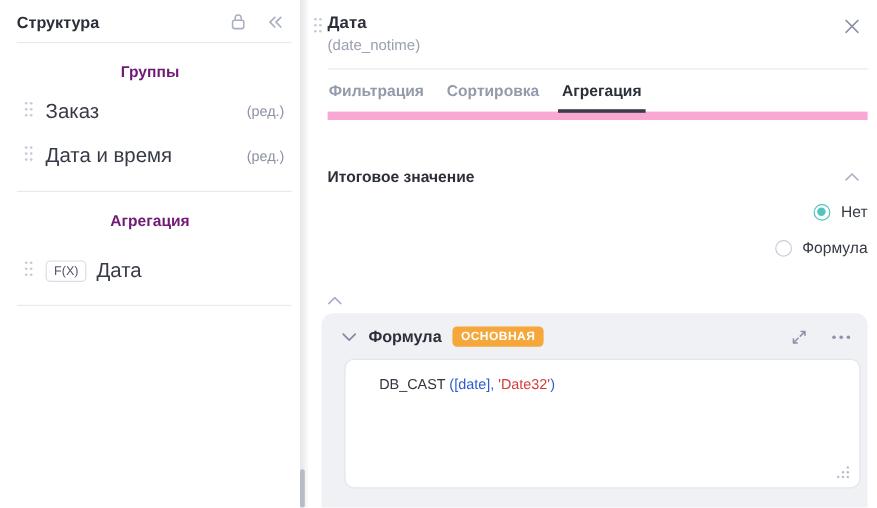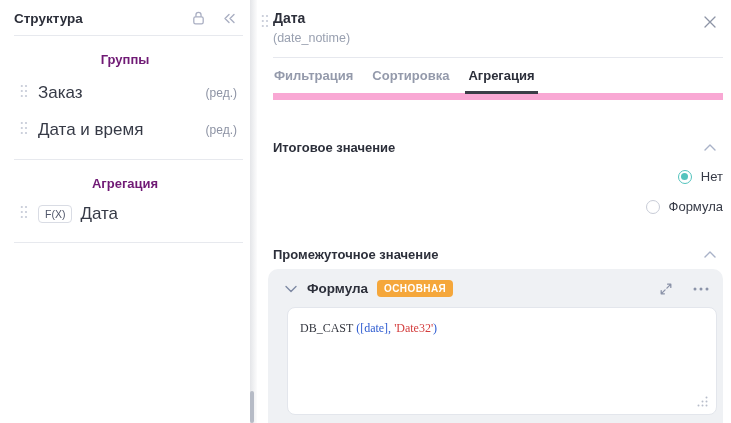--- a/index.html
+++ b/index.html
@@ -20,21 +20,21 @@
   .sb-divider1 { margin-top:9px; }
   .sb-section { font-size:13px; font-weight:700; color:#701a75; margin:16px 14px 0;text-align:center; }
   .sb-row { display:flex; align-items:center; margin:16px 13px 0 20px; }
   .sb-row .drag { margin-right:10px; }
   .sb-row-label { font-size:17px; color:#363a46; flex:1; }
   .sb-edit { font-size:12px; color:#8d93a4; cursor:pointer; }
   .fx-badge { font-size:10.5px; color:#50566a; border:1px solid #d9dce4; border-radius:4px;
               padding:2px 6px; margin-right:8px; background:#fff; }
   .sb-divider2 { margin-top:19px; }
   .sb-divider3 { margin-top:18px; }
-  .sb-row-agg { margin-top:13px; }
+  .sb-row-agg { margin-top:25px; }
 
   
   .panel-shadow { position:absolute; left:250px; top:0; bottom:0; width:8px;
     background:linear-gradient(to right, rgba(90,97,117,0.16), rgba(90,97,117,0)); }
   .scroll-thumb { position:absolute; left:250px; top:391px; width:4px; height:32px;
     border-radius:2px; background:#b6bbc6; cursor:pointer; }
 
   
   .panel { position:absolute; left:257px; top:0; right:0; bottom:0; background:#fff; overflow:hidden; }
   .p-drag { position:absolute; left:4px; top:14px; }
@@ -66,21 +66,21 @@
   .card { margin:7px 0 0 -5px; background:#eff1f4; border-radius:10px; height:200px; }
   .card-head { display:flex; align-items:center; padding:11px 14px 0 17px; }
   .card-chevron { margin-right:10px; display:flex; cursor:pointer; }
   .card-title { font-size:13.5px; font-weight:700; color:#2c2f3a; }
   .card-badge { margin-left:9px; background:var(--badge_orange,#f5a73b); color:#fff; font-size:10px;
     font-weight:700; letter-spacing:.4px; border-radius:4px; padding:3px 7px; }
   .card-actions { margin-left:auto; display:flex; align-items:center; gap:20px; }
 
   .code-box { margin:10px 6px 0 19px; background:#fff; border:1px solid #e3e6ec; border-radius:8px;
     height:108px; position:relative; cursor:text; }
-  .code-line { font-family:Liberation Serif, serif; font-size:12px; padding:13px 12px;
+  .code-line { font-family:Liberation Sans, sans-serif; font-size:12px; padding:13px 28px;
     white-space:pre; color:var(--code_dark,#33363f); }
   .code-open, .code-close { color:var(--code_blue,#2d5bd1); }
   .code-string { color:var(--code_red,#d43d3d); }
   .resize-handle { position:absolute; right:8px; bottom:7px; cursor:nwse-resize; display:flex; }
 </style>
 </head>
 <body>
 
 <div class="sidebar">
   <div class="sb-head">
@@ -208,21 +208,20 @@
     <div class="radio-row">
       <span class="radio sel"></span>
       <span class="radio-label">Нет</span>
     </div>
     <div class="radio-row">
       <span class="radio"></span>
       <span class="radio-label">Формула</span>
     </div>
 
     <div class="section-head sh-inter">
-      <span class="section-title">Промежуточное значение</span>
       <span class="icon-btn">
         <svg width="12" height="7" viewBox="0 0 12 7" fill="none">
           <path d="M1 6 6 1l5 5" stroke="#a9b2c8" stroke-width="1.4" stroke-linecap="round" stroke-linejoin="round"></path>
         </svg>
       </span>
     </div>
 
     <div class="card">
       <div class="card-head">
         <span class="card-chevron">

